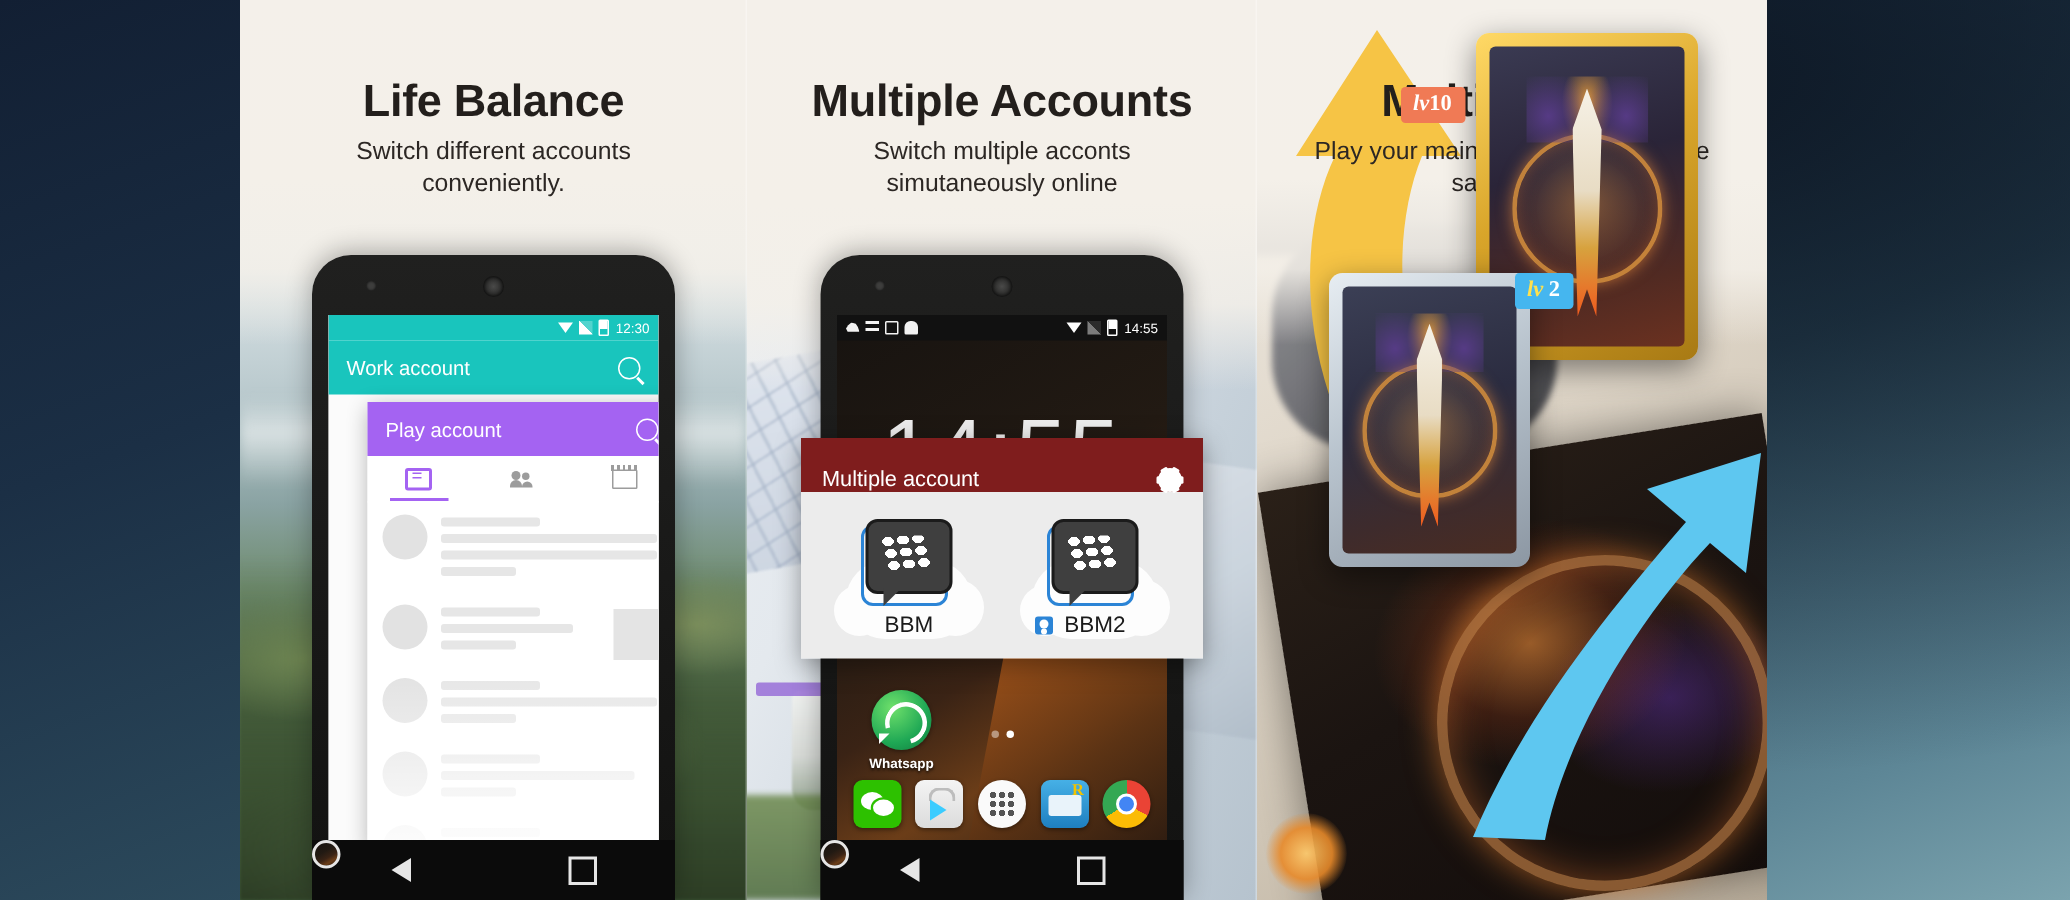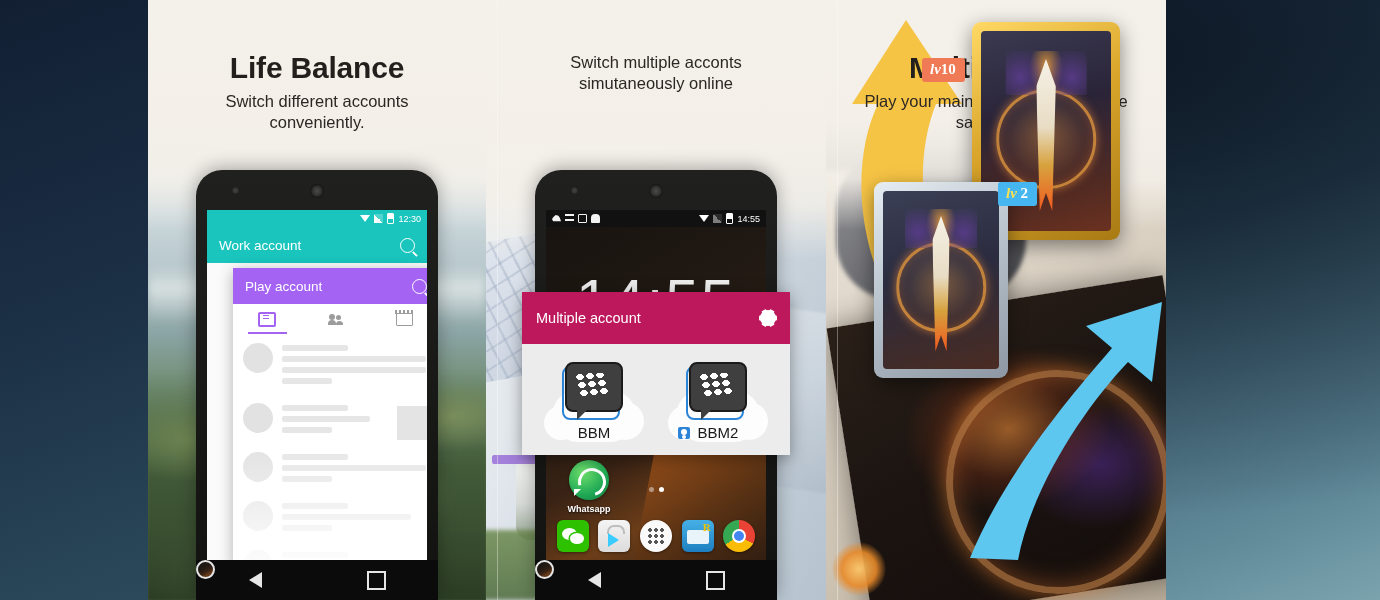--- a/index.html
+++ b/index.html
@@ -14,21 +14,21 @@
   .backdrop{
     position:absolute;inset:0;
     background:linear-gradient(160deg,#121f33 0%,#1b2f45 30%,#2c4a5c 60%,#5d8696 88%,#7ba3ae 100%);
   }
   .backdrop:after{
     content:"";position:absolute;inset:0;
     background:radial-gradient(ellipse at 80% 10%, rgba(10,18,30,.85) 0%, rgba(10,18,30,0) 60%);
   }
 
   
-  .panels{position:absolute;left:148px;top:0;width:1018px;height:600px;display:flex;}
+  .panels{position:absolute;left:160px;top:0;width:1018px;height:600px;display:flex;}
   .panel{position:relative;height:600px;overflow:hidden;}
   .panel.p1{width:338px;}
   .panel.p2{width:340px;}
   .panel.p3{width:340px;}
 
   .panel-bg{position:absolute;inset:0;}
   
   .wash{
     position:absolute;left:0;right:0;top:0;height:230px;
     background:linear-gradient(#f4f0ea 0%,#f4f0e9 52%,rgba(244,240,233,.85) 78%,rgba(244,240,233,0) 100%);
@@ -282,21 +282,21 @@
   .d-chrome{border-radius:50%;background:
       conic-gradient(#ea4335 0 33%, #fbbc05 33% 66%, #34a853 66% 100%);}
   .d-chrome:before{content:"";position:absolute;left:9px;top:9px;width:14px;height:14px;border-radius:50%;background:#4285f4;border:2px solid #fff;box-sizing:border-box;}
 
   
   .dlg{
     position:absolute;left:36px;width:268px;top:292px;z-index:8;
     box-shadow:0 4px 16px rgba(0,0,0,.35);
   }
   .dlg-head{
-    height:52px;background:#be185d;display:flex;align-items:center;justify-content:space-between;
+    height:36px;background:#7f1d1d;display:flex;align-items:flex-end;justify-content:space-between;
     padding:0 14px;color:#fff;font-size:14.5px;
   }
   .gear{width:16px;height:16px;border-radius:50%;border:4px solid #fff;position:relative;box-sizing:border-box;}
   .gear:before,.gear:after{content:"";position:absolute;left:50%;top:50%;width:18px;height:5px;background:#fff;
     transform:translate(-50%,-50%);border-radius:1px;}
   .gear:after{transform:translate(-50%,-50%) rotate(60deg);}
   .gear i{position:absolute;left:50%;top:50%;width:18px;height:5px;background:#fff;border-radius:1px;
     transform:translate(-50%,-50%) rotate(-60deg);}
   .dlg-body{background:#ececec;padding:18px 10px 14px 10px;display:flex;justify-content:space-around;}
   .bbm{width:96px;text-align:center;position:relative;}
@@ -520,20 +520,21 @@
       <div class="panel-bg bg-desk">
         <div class="map"></div>
         <div class="laptop"></div>
         <div class="cup"></div>
         <div class="purple-row"></div>
         <div class="grass"></div>
       </div>
       <div class="wash tall"></div>
 
       <div class="heads">
+        <p class="title">Multiple Accounts</p>
         <p class="sub">Switch multiple acconts simutaneously online</p>
       </div>
 
       <div class="phone">
         <div class="bezel-top">
           <div class="sensor"></div>
           <div class="speaker"></div>
         </div>
         <div class="screen">
           <div class="home">

